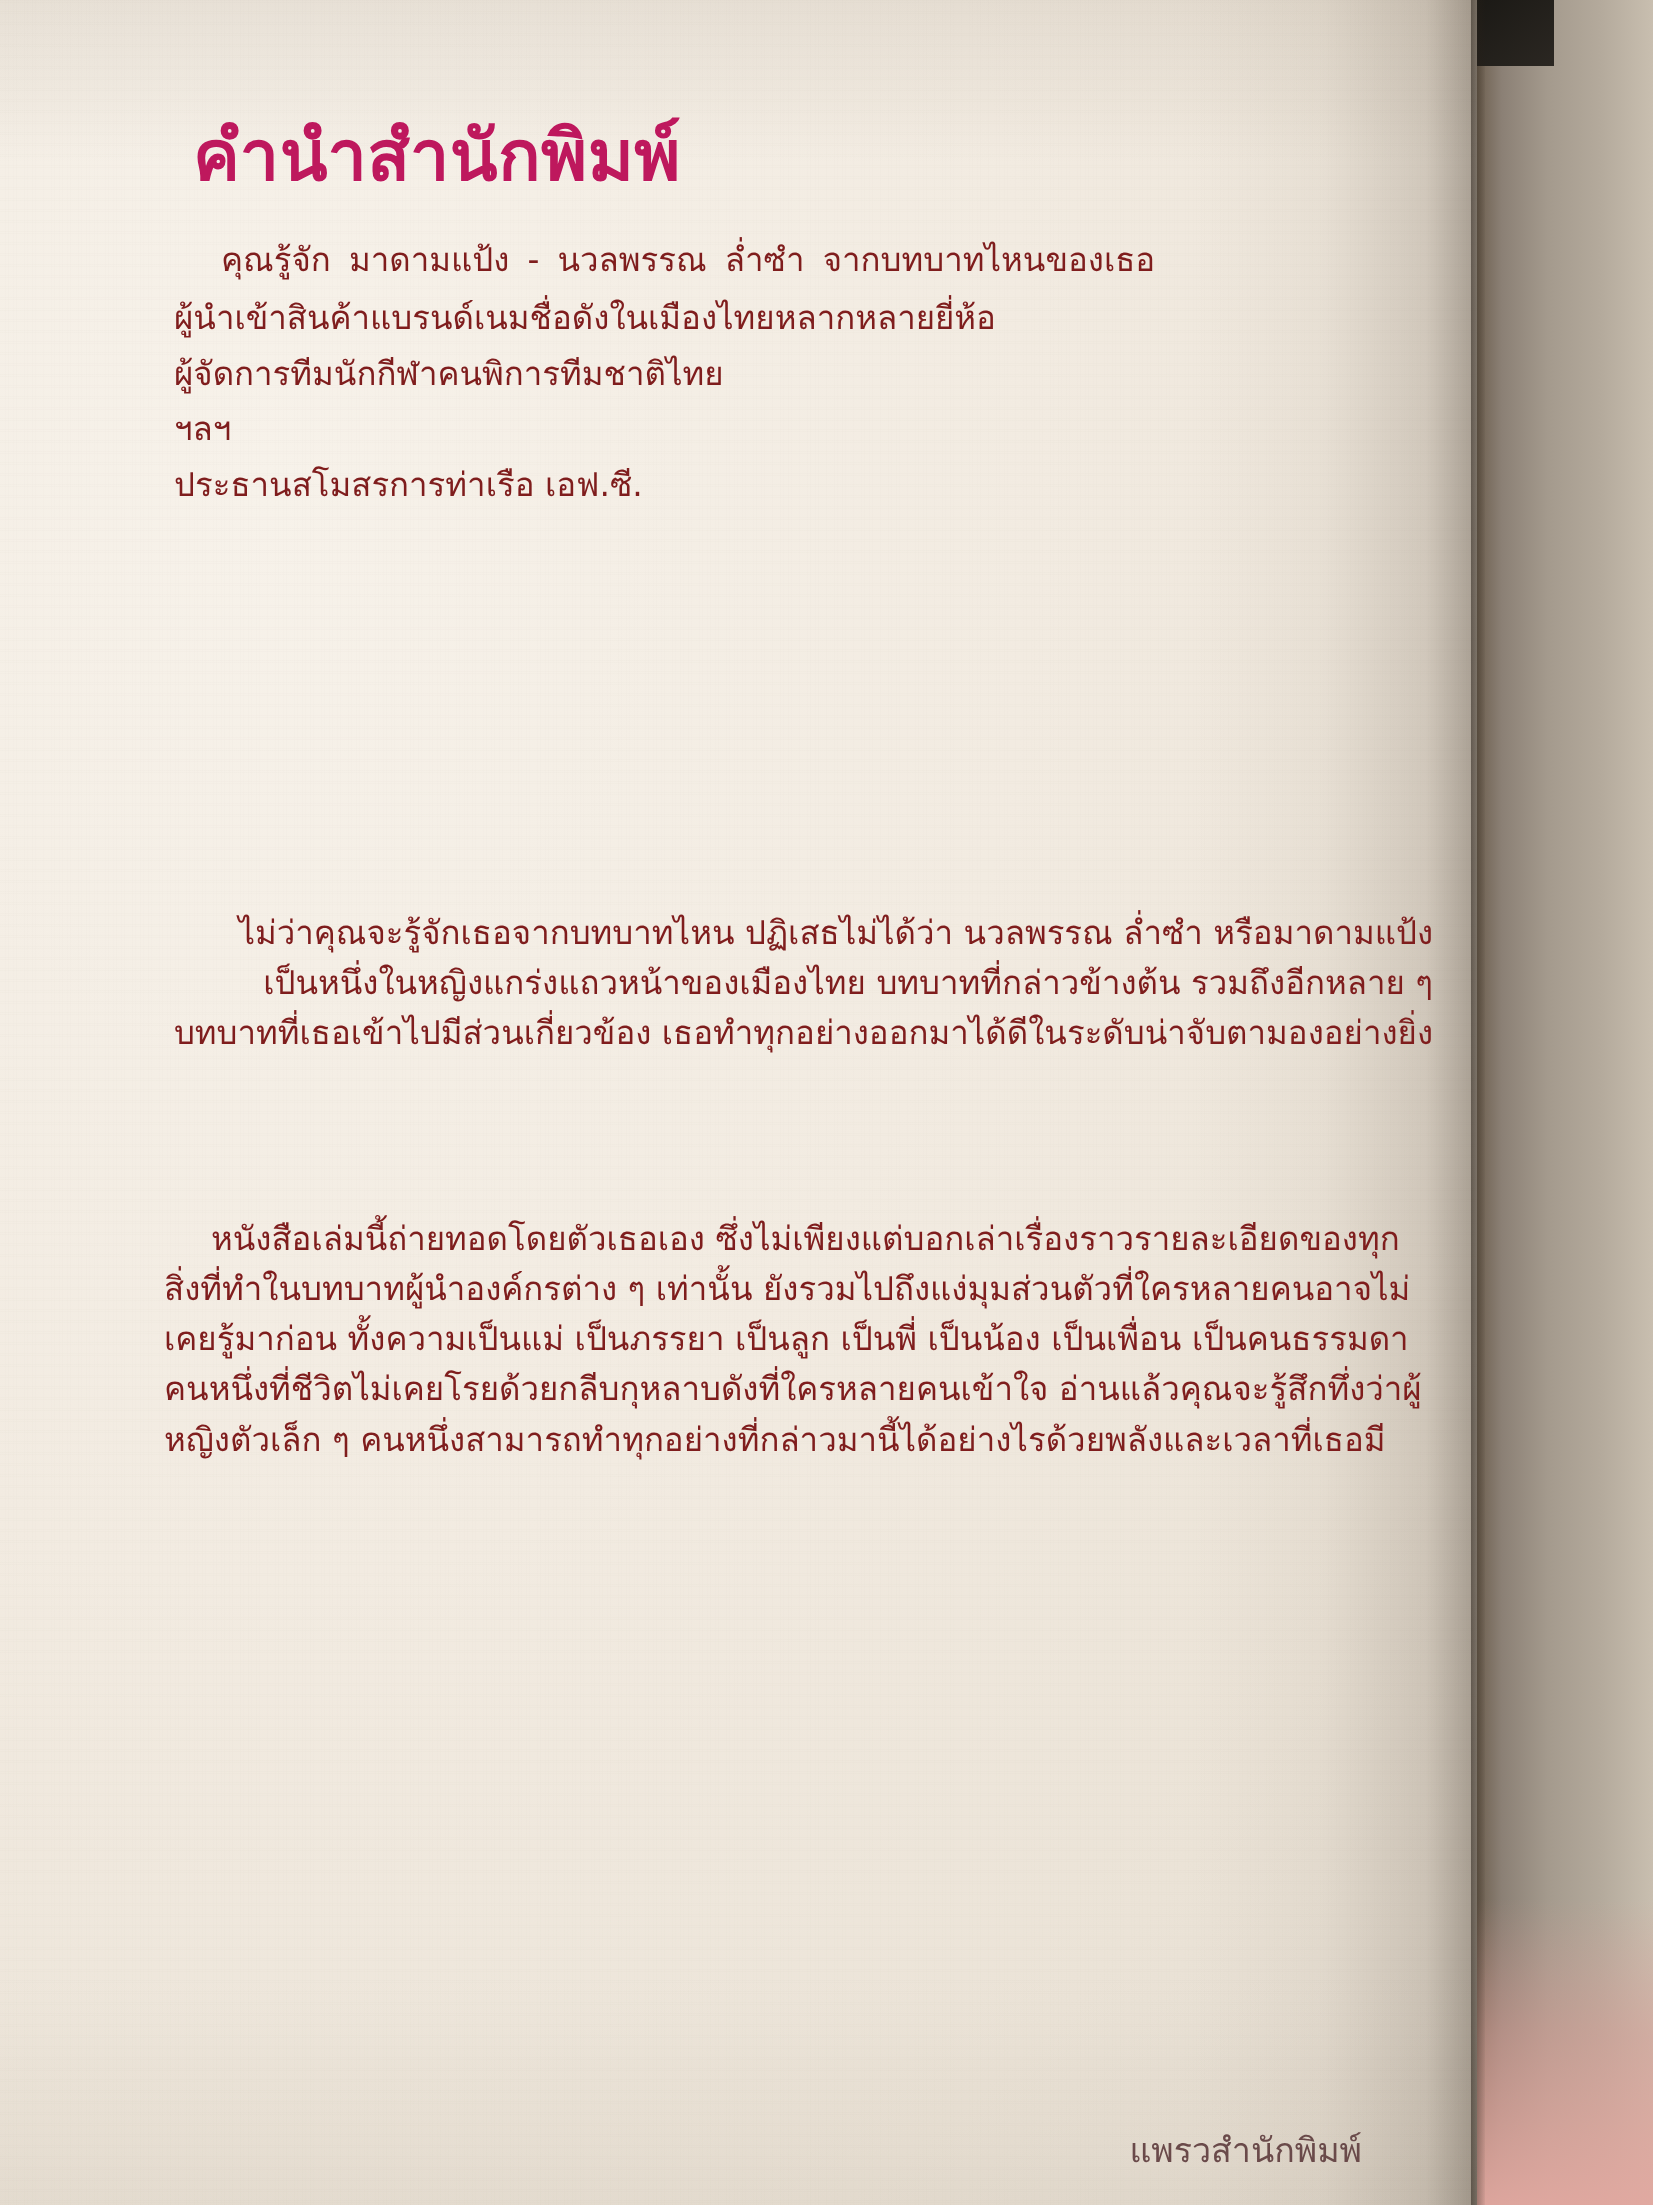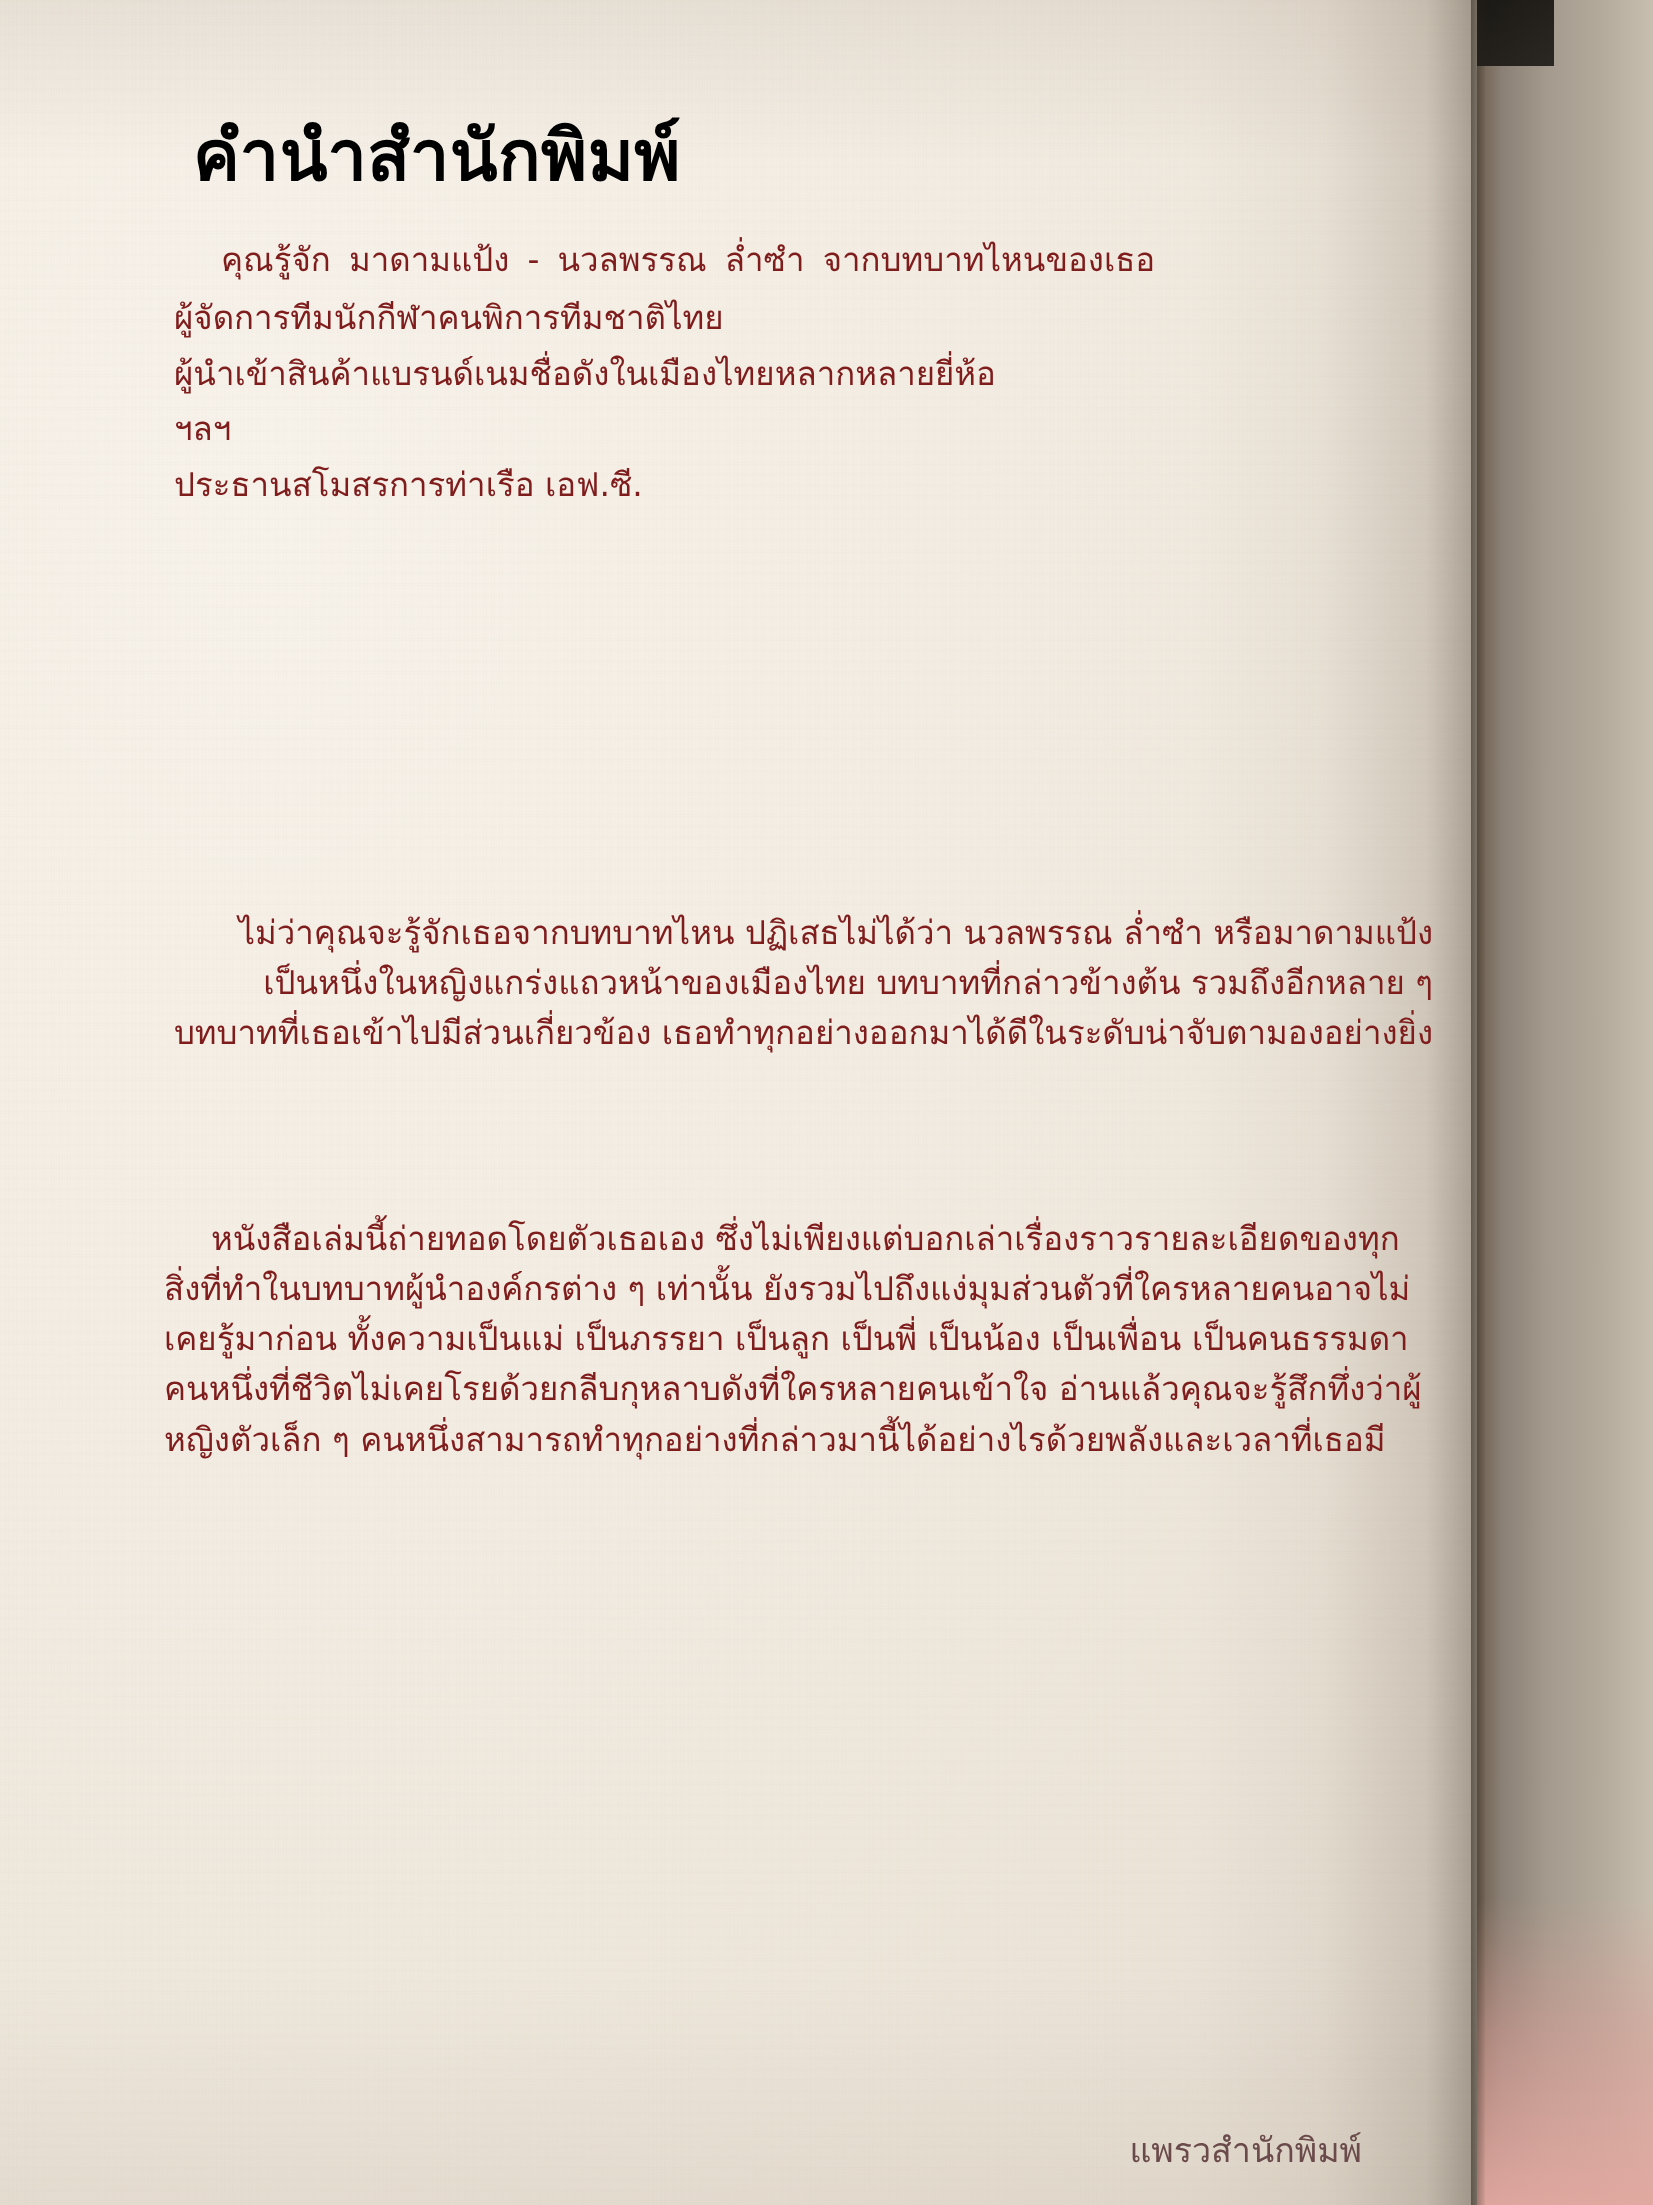--- a/index.html
+++ b/index.html
@@ -103,21 +103,21 @@
     height: 2205px;
     color: #6e4a4b;
   }
 
   .chapter-title {
     position: absolute;
     left: 193px;
     top: 66px;
     font-size: 70px;
     line-height: 1.25;
-    color: #000000;
+    color: #be185d;
     letter-spacing: 0.5px;
     white-space: nowrap;
     text-shadow: 0 0.5px 0 rgba(255,255,255,.35);
   }
 
   .body-block {
     position: absolute;
     left: 174px;
     width: 1252px;
     color: #7f1d1d;
@@ -173,22 +173,22 @@
   </div>
   <div class="gutter-edge"></div>
 
   <div class="content">
 
     <h1 class="chapter-title">คำนำสำนักพิมพ์</h1>
 
     <div class="body-block" style="top: 235px;">
       <p class="indent spaced-wide tight">คุณรู้จัก มาดามแป้ง - นวลพรรณ ล่ำซำ จากบทบาทไหนของเธอ</p>
       <div class="role-list">
+        <p>ผู้นำเข้าสินค้าแบรนด์เนมชื่อดังในเมืองไทยหลากหลายยี่ห้อ</p>
         <p>ผู้จัดการทีมนักกีฬาคนพิการทีมชาติไทย</p>
-        <p>ผู้นำเข้าสินค้าแบรนด์เนมชื่อดังในเมืองไทยหลากหลายยี่ห้อ</p>
         <p>ฯลฯ</p>
         <p>ประธานสโมสรการท่าเรือ เอฟ.ซี.</p>
       </div>
     </div>
 
     <div class="body-block" style="top: 908px; left: 164px; width: 1269px; text-align: right;">
       <p class="indent">ไม่ว่าคุณจะรู้จักเธอจากบทบาทไหน ปฏิเสธไม่ได้ว่า นวลพรรณ ล่ำซำ หรือมาดามแป้ง เป็นหนึ่งในหญิงแกร่งแถวหน้าของเมืองไทย บทบาทที่กล่าวข้างต้น รวมถึงอีกหลาย ๆ บทบาทที่เธอเข้าไปมีส่วนเกี่ยวข้อง เธอทำทุกอย่างออกมาได้ดีในระดับน่าจับตามองอย่างยิ่ง</p>
     </div>
 
     <div class="body-block" style="top: 1214px; left: 164px; width: 1269px;">

